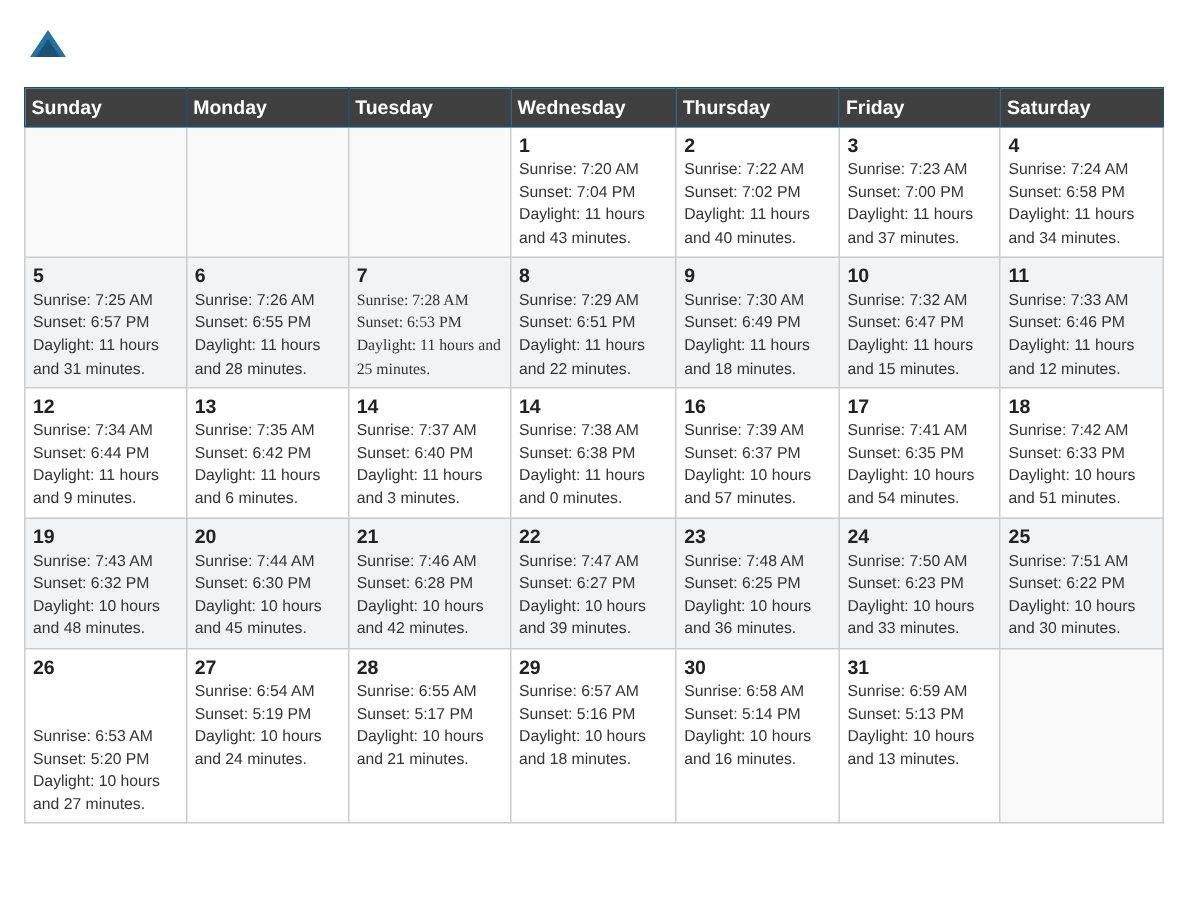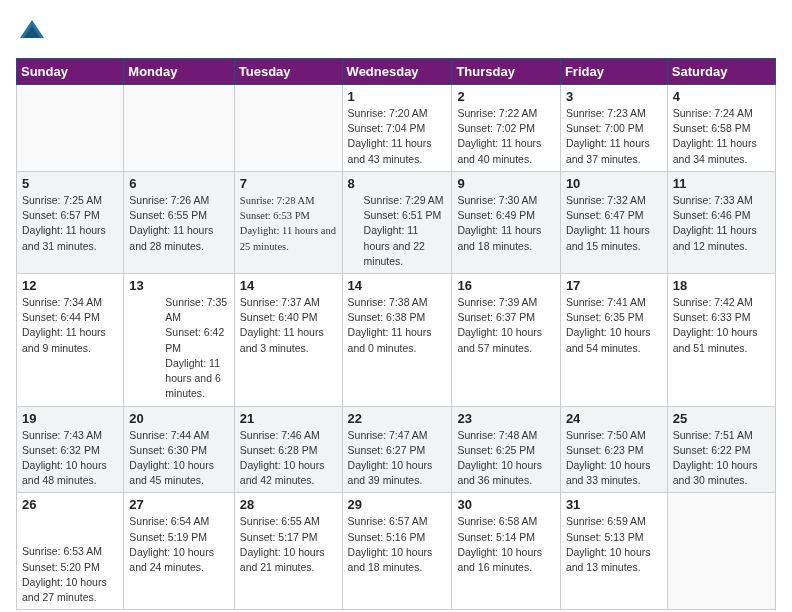--- a/index.html
+++ b/index.html
@@ -52,21 +52,21 @@
     .location {
       font-size: 15px;
       color: #444;
     }
     table {
       width: 100%;
       border-collapse: collapse;
       font-size: 11px;
     }
     thead tr th {
-      background: #701a75;
+      background: #404040;
       color: #fff;
       padding: 5px 4px;
       text-align: left;
       font-size: 13px;
       font-weight: bold;
       border: 1px solid #1a5276;
     }
     tbody tr td {
       border: 1px solid #ccc;
       vertical-align: top;
@@ -170,21 +170,21 @@
 Daylight: 11 hours and 28 minutes.</div>
         </td>
         <td>
           <span class="day-number">7</span>
           <div class="day-info" style="white-space: pre-line; font-family: Liberation Serif, serif;">Sunrise: 7:28 AM
 Sunset: 6:53 PM
 Daylight: 11 hours and 25 minutes.</div>
         </td>
         <td>
           <span class="day-number">8</span>
-          <div class="day-info" style="white-space: pre-line; margin-left: 16px;">Sunrise: 7:29 AM
+          <div class="day-info" style="white-space: pre-line;">Sunrise: 7:29 AM
 Sunset: 6:51 PM
 Daylight: 11 hours and 22 minutes.</div>
         </td>
         <td>
           <span class="day-number">9</span>
           <div class="day-info" style="white-space: pre-line;">Sunrise: 7:30 AM
 Sunset: 6:49 PM
 Daylight: 11 hours and 18 minutes.</div>
         </td>
         <td>
@@ -202,21 +202,21 @@
       </tr>
       <tr>
         <td>
           <span class="day-number">12</span>
           <div class="day-info" style="white-space: pre-line;">Sunrise: 7:34 AM
 Sunset: 6:44 PM
 Daylight: 11 hours and 9 minutes.</div>
         </td>
         <td>
           <span class="day-number">13</span>
-          <div class="day-info" style="white-space: pre-line; margin-left: 36px;">Sunrise: 7:35 AM
+          <div class="day-info" style="white-space: pre-line;">Sunrise: 7:35 AM
 Sunset: 6:42 PM
 Daylight: 11 hours and 6 minutes.</div>
         </td>
         <td>
           <span class="day-number">14</span>
           <div class="day-info" style="white-space: pre-line;">Sunrise: 7:37 AM
 Sunset: 6:40 PM
 Daylight: 11 hours and 3 minutes.</div>
         </td>
         <td>

